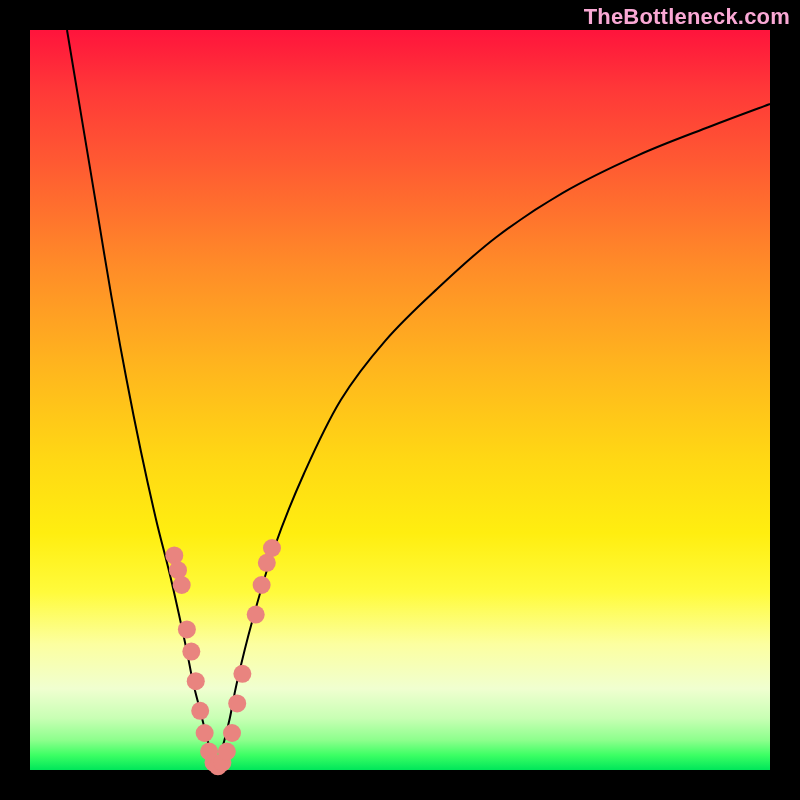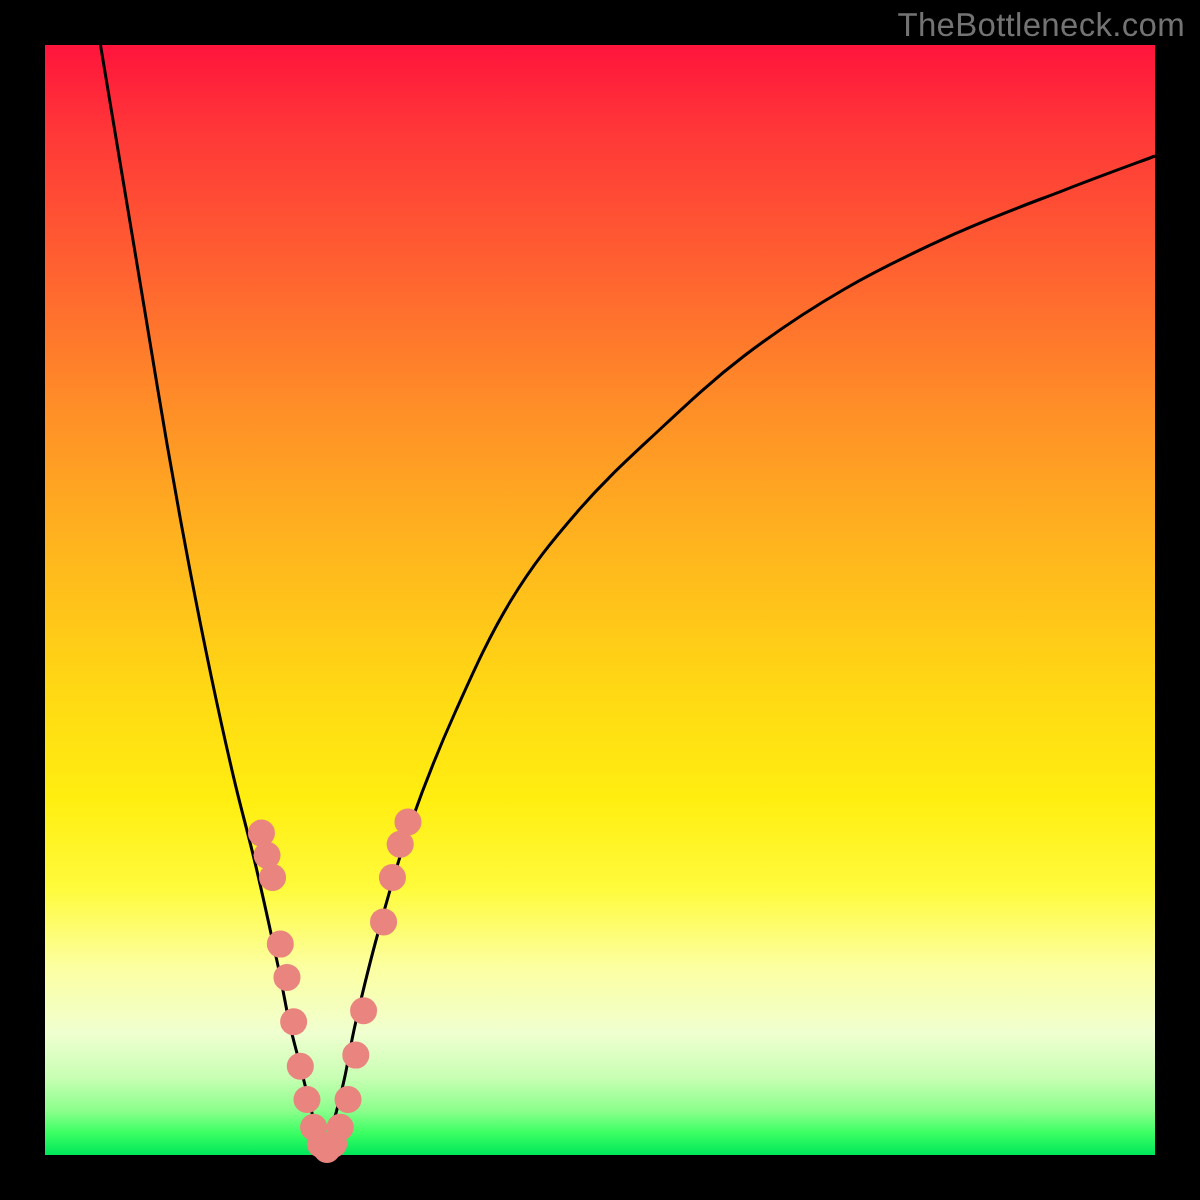--- a/index.html
+++ b/index.html
@@ -37,23 +37,23 @@
       #c8ffb4 93%,
       #8cff8c 96%,
       #3cff64 98%,
       #00e65a 100%
     );
   }
   .watermark {
     position: absolute;
     top: 4px;
     right: 10px;
-    color: #737373;
+    color: #f9a8d4;
     font-size: 22px;
-    font-weight: 400;
+    font-weight: 700;
     letter-spacing: 0.2px;
     z-index: 20;
   }
   svg.curves {
     position: absolute;
     left: 0;
     top: 0;
     width: 740px;
     height: 740px;
     overflow: visible;

